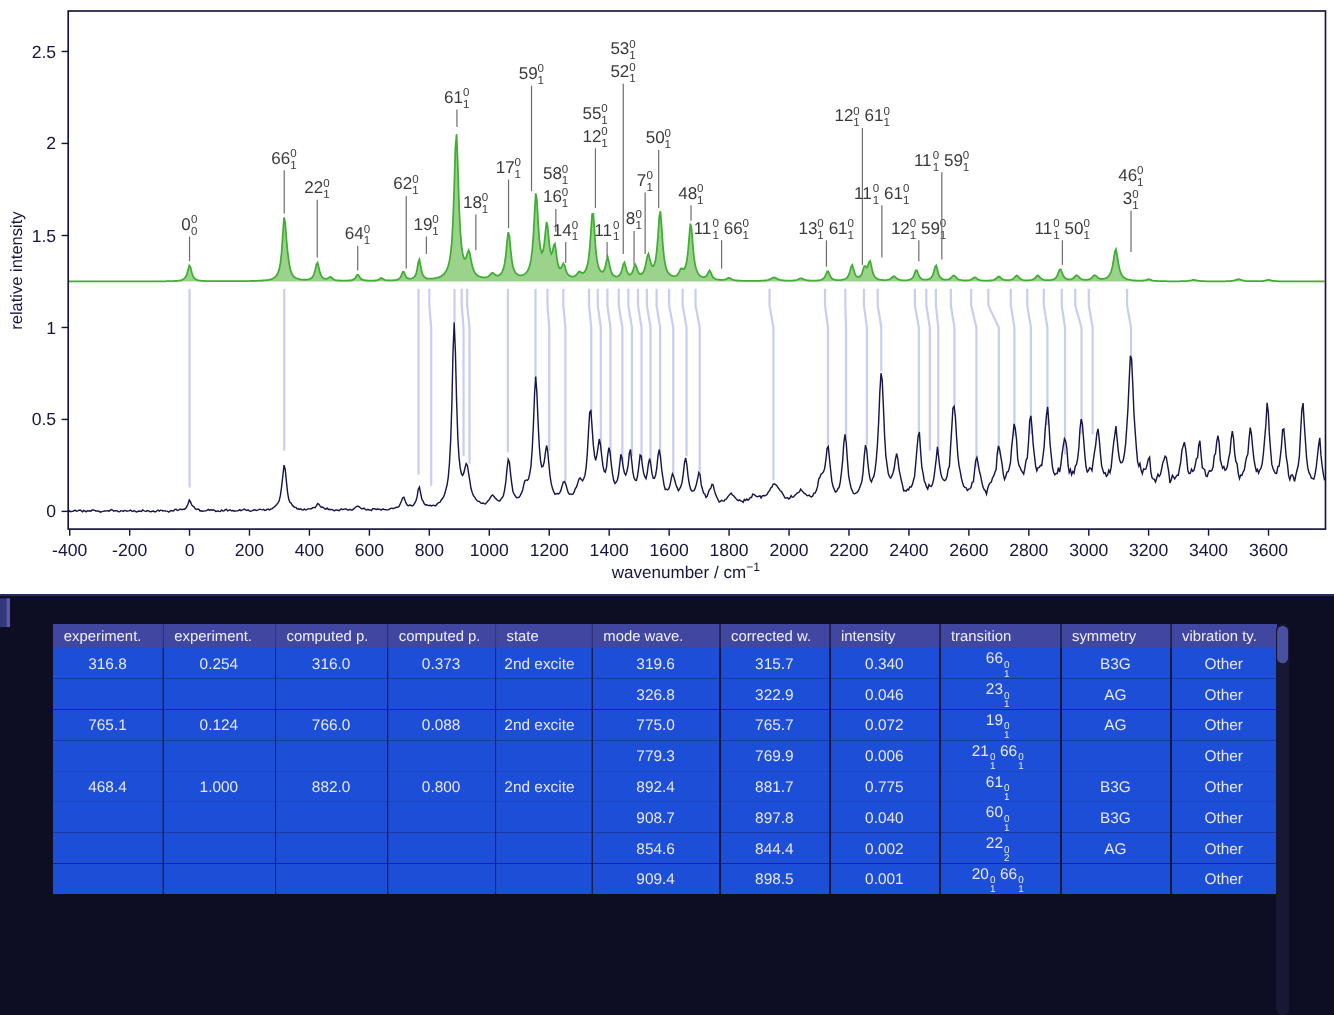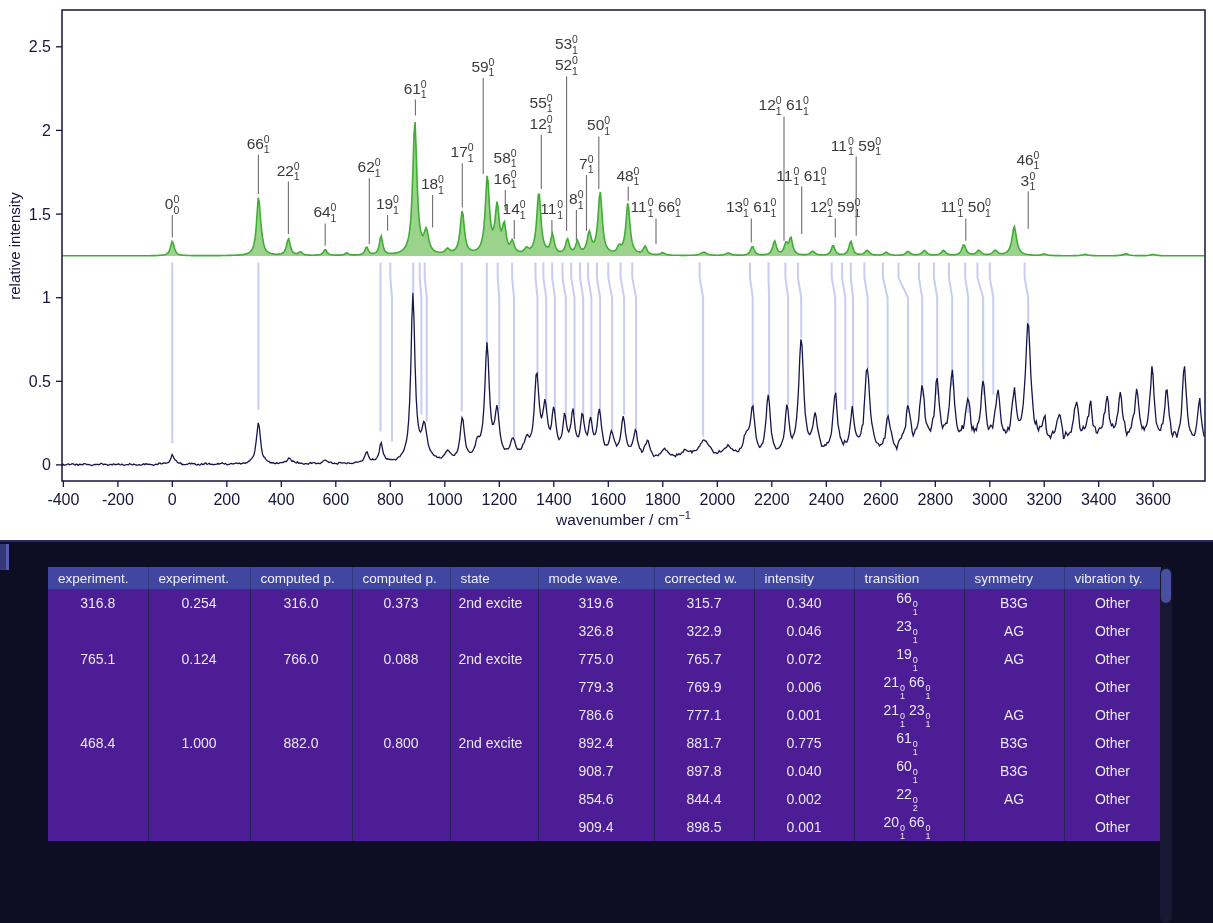--- a/index.html
+++ b/index.html
@@ -7,21 +7,21 @@
   #chart-area{width:1213px;height:540px;background:#fff;}
   #table-panel{position:absolute;left:0;top:540px;width:1213px;height:383px;background:#0d0d23;border-top:2px solid #262a66;box-sizing:border-box;}
   #corner-accent{position:absolute;left:0;top:2px;width:6px;height:26px;background:#343879;border-right:3px solid #555cb0;}
   #table-wrap{position:absolute;left:48px;top:25px;width:1113px;overflow:hidden;}
   table{border-collapse:collapse;table-layout:fixed;width:1113px;}
   th{background:#4147a1;color:#f0f0fa;font-size:13.5px;font-weight:normal;text-align:left;
      padding:3px 0 3px 10px;height:16px;border-right:1px solid #33387e;white-space:nowrap;overflow:hidden;}
   td{color:#e8e8f2;font-size:14px;height:28px;padding:0 4px;border-right:1px solid #232355;
      white-space:nowrap;overflow:hidden;box-sizing:border-box;}
   td.c{text-align:center;} td.l{text-align:left;padding-left:8px;}
-  tr{background:#4c1d95;}
+  tr{background:#1d4ed8;}
   .ss{display:inline-flex;flex-direction:column;vertical-align:-4px;font-size:9px;line-height:7.5px;margin-left:1px;}
   .ss i{font-style:normal;}
   .tt{margin-right:4px;}
   #scrollbar{position:absolute;right:41px;top:25px;width:12px;height:356px;background:#181834;border-radius:6px;}
   #scroll-thumb{position:absolute;left:1px;top:2px;width:10px;height:34px;background:#4a50a0;border-radius:5px;}
 </style>
 </head>
 <body>
 
 <div id="app">
@@ -368,39 +368,20 @@
                     <i>0</i>
                     <i>1</i>
                   </span></span><span class="tt">66<span class="ss">
                     <i>0</i>
                     <i>1</i>
                   </span></span></td>
               <td class="c"></td>
               <td class="c">Other</td>
             </tr>
             <tr>
-              <td class="c"></td>
-              <td class="c"></td>
-              <td class="c"></td>
-              <td class="c"></td>
-              <td class="l"></td>
-              <td class="c">786.6</td>
-              <td class="c">777.1</td>
-              <td class="c">0.001</td>
-              <td class="c"><span class="tt">21<span class="ss">
-                    <i>0</i>
-                    <i>1</i>
-                  </span></span><span class="tt">23<span class="ss">
-                    <i>0</i>
-                    <i>1</i>
-                  </span></span></td>
-              <td class="c">AG</td>
-              <td class="c">Other</td>
-            </tr>
-            <tr>
               <td class="c">468.4</td>
               <td class="c">1.000</td>
               <td class="c">882.0</td>
               <td class="c">0.800</td>
               <td class="l">2nd excite</td>
               <td class="c">892.4</td>
               <td class="c">881.7</td>
               <td class="c">0.775</td>
               <td class="c"><span class="tt">61<span class="ss">
                     <i>0</i>

